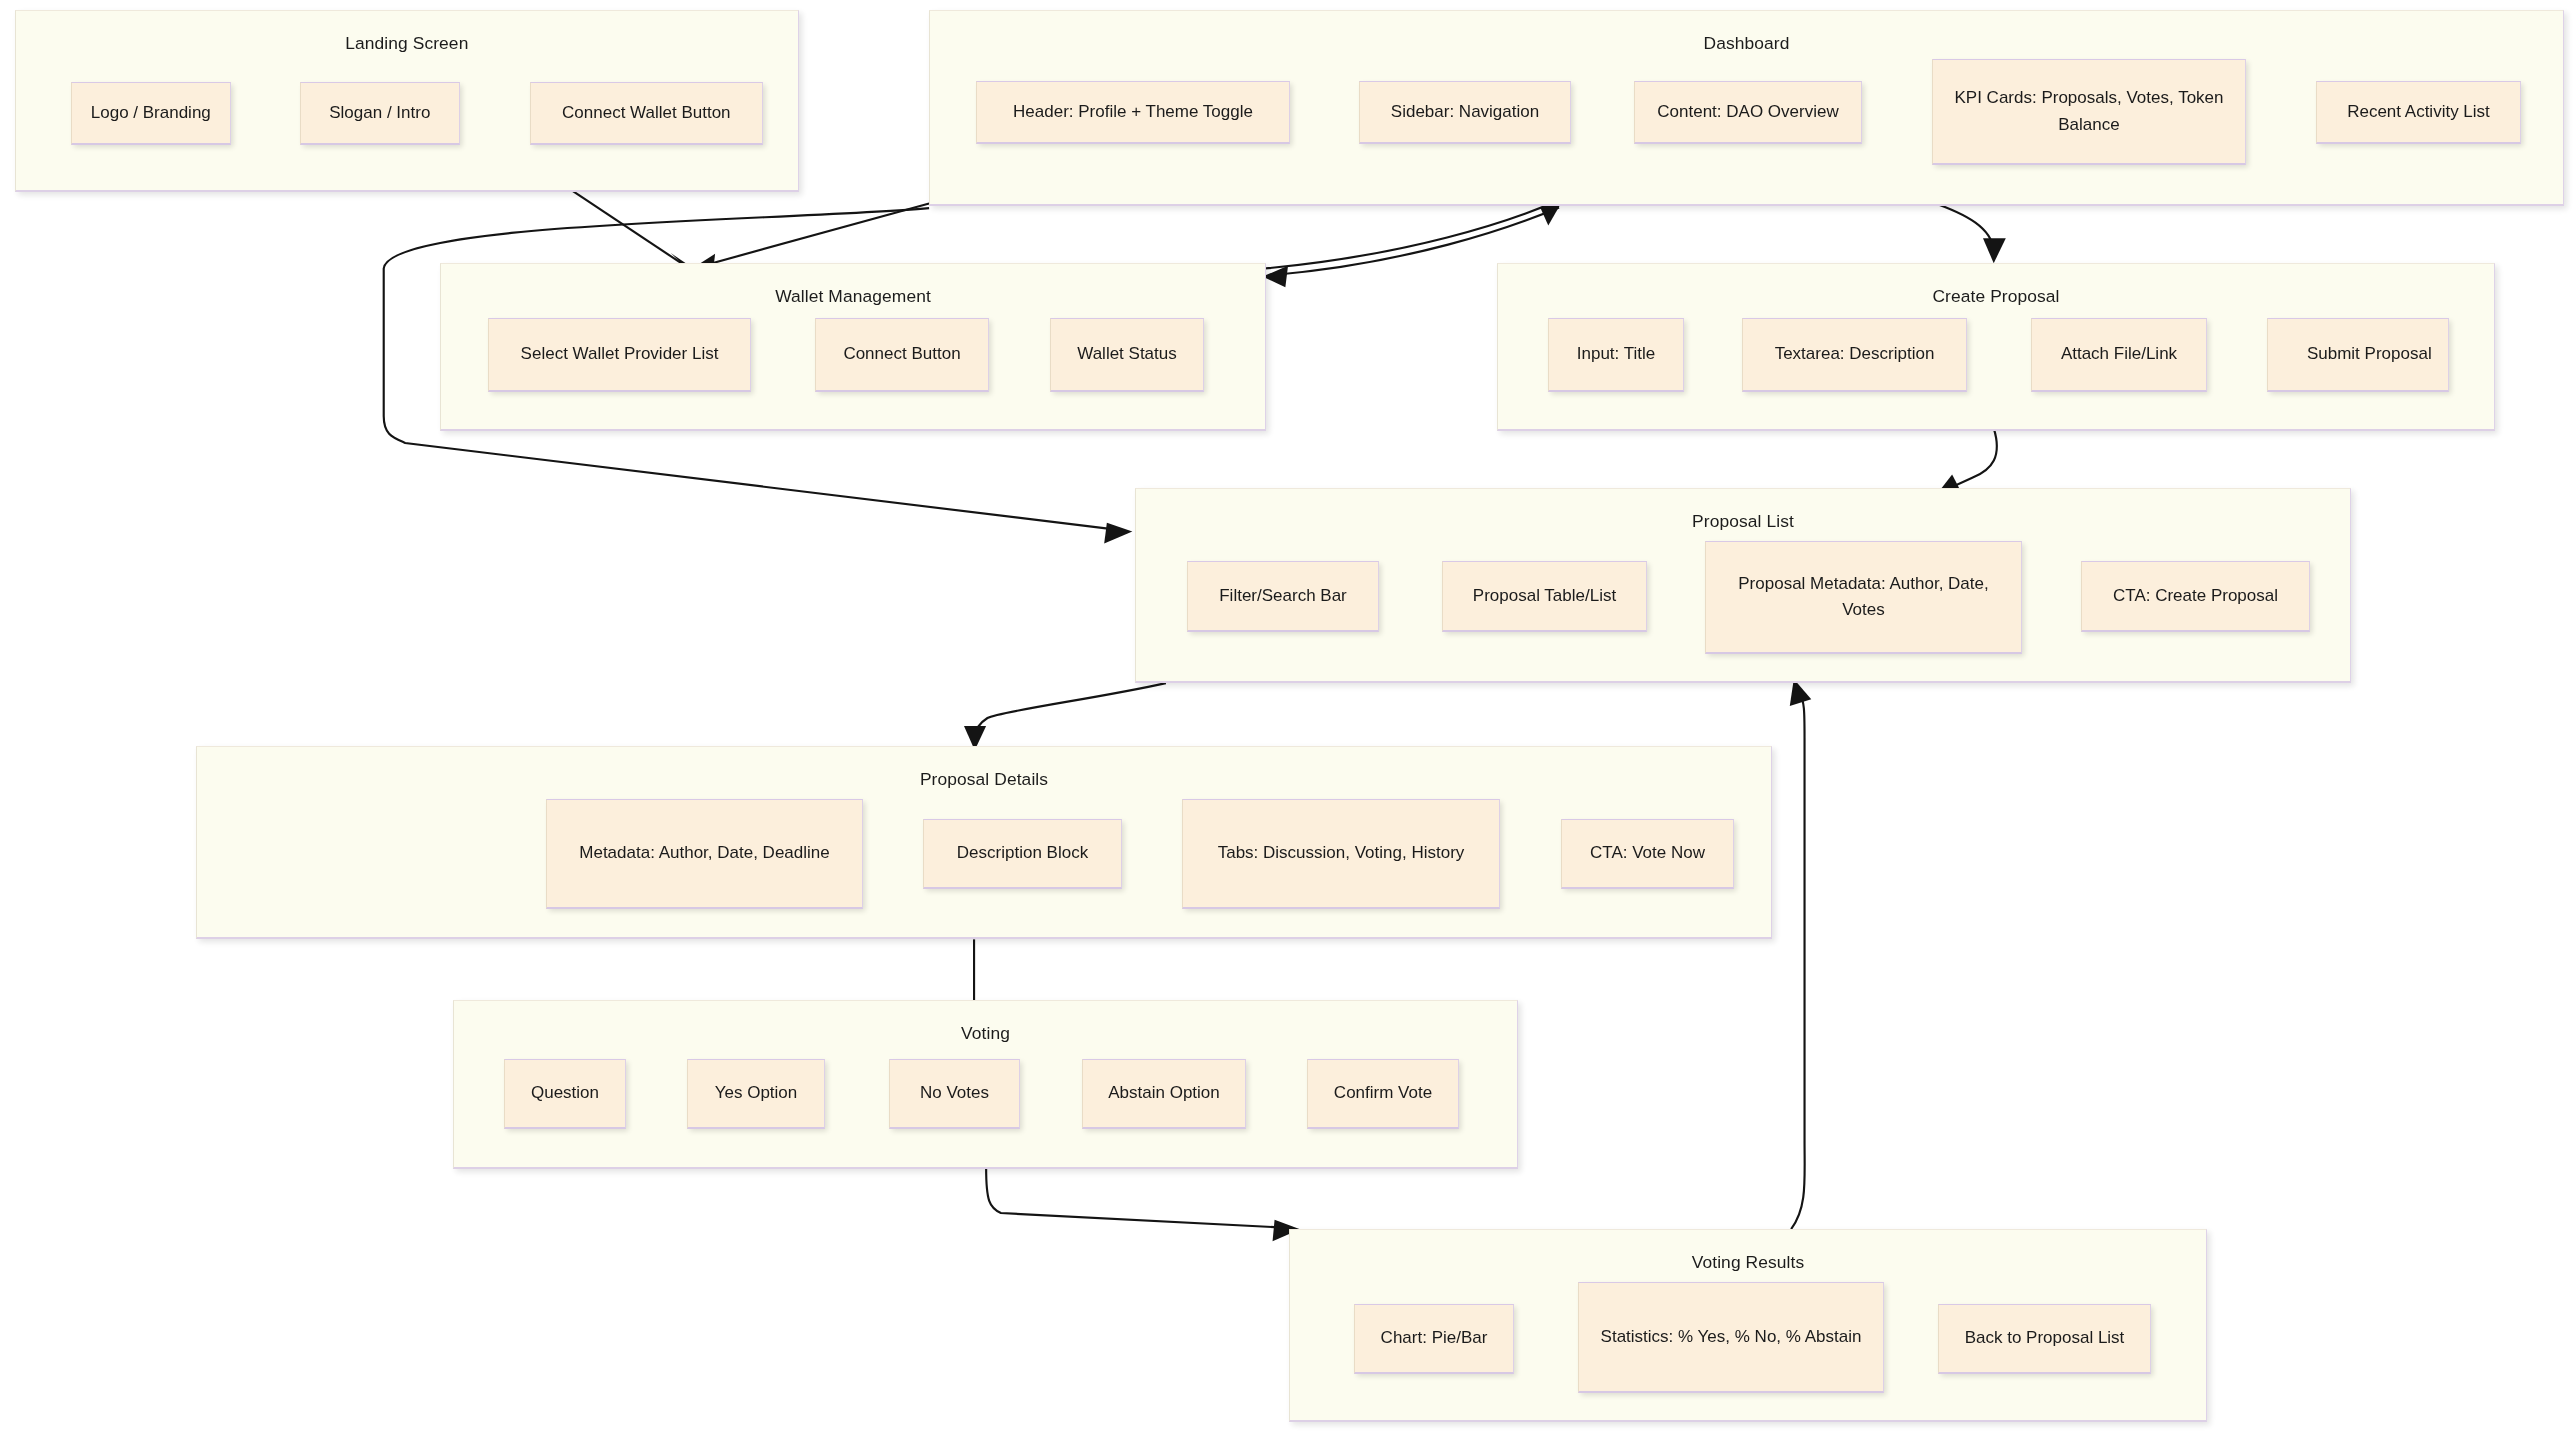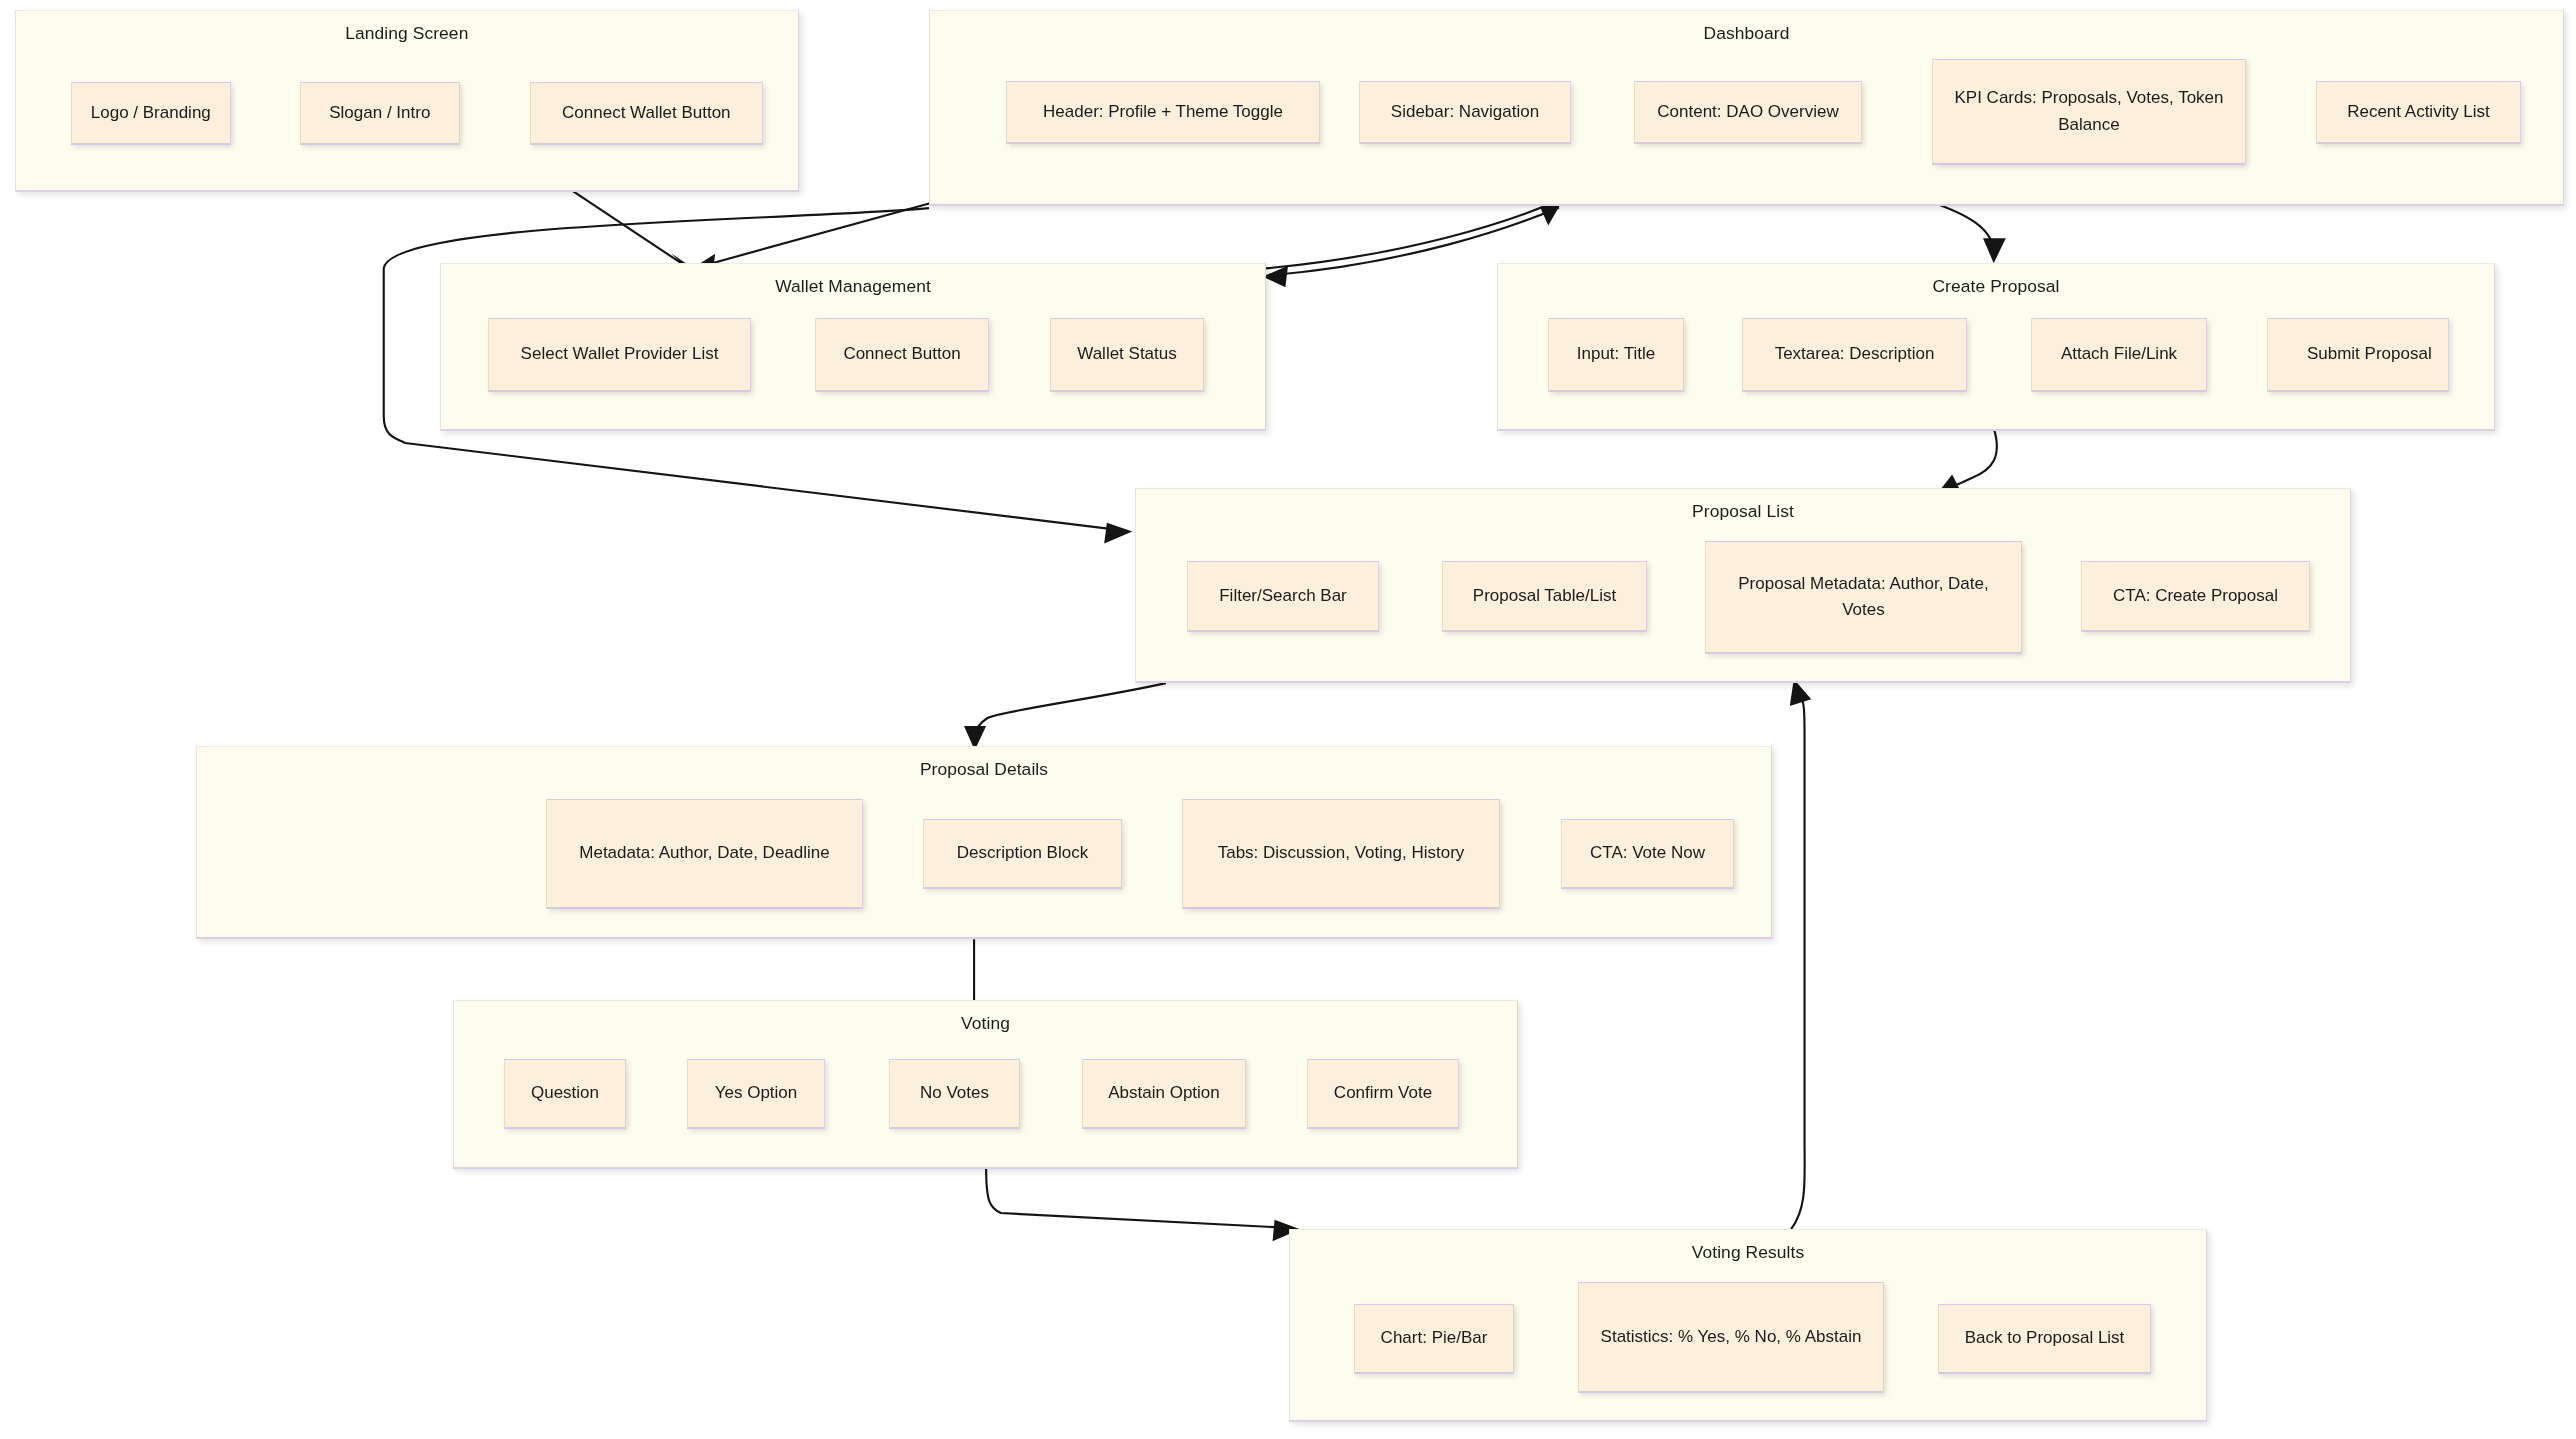--- a/index.html
+++ b/index.html
@@ -25,21 +25,21 @@
     background: #fcfcef;
     border: 0.7px solid #e8e4d4;
     border-top: 1.3px solid #efe9dc;
     border-right: 1.3px solid #ded2e8;
     border-bottom: 2px solid #ddd0e6;
     box-shadow: 3.4px 3.4px 6px rgba(0,0,0,0.11);
     box-sizing: border-box;
   }
   .group-title {
     position: absolute;
-    top: 12px;
+    top: 22px;
     left: 0;
     right: 0;
     text-align: center;
     font-size: 17.4px;
     color: #1c1c1c;
     letter-spacing: 0.1px;
     line-height: 1.2;
   }
   
   .node {
@@ -141,21 +141,21 @@
 
   <div class="group" style="left:14.8px; top:10px; width:784px; height:182px;">
     <div class="group-title">Landing Screen</div>
     <div class="node" style="left:55px; top:71px; width:160px; height:63px;">Logo / Branding</div>
     <div class="node" style="left:284px; top:71px; width:160px; height:63px;">Slogan / Intro</div>
     <div class="node" style="left:514px; top:71px; width:233px; height:63px;">Connect Wallet Button</div>
   </div>
 
   <div class="group" style="left:929px; top:10px; width:1635px; height:196px;">
     <div class="group-title">Dashboard</div>
-    <div class="node" style="left:46px; top:70px; width:314px; height:63px;margin-left:30px;">Header: Profile + Theme Toggle</div>
+    <div class="node" style="left:46px; top:70px; width:314px; height:63px;">Header: Profile + Theme Toggle</div>
     <div class="node" style="left:429px; top:70px; width:212px; height:63px;">Sidebar: Navigation</div>
     <div class="node" style="left:704px; top:70px; width:228px; height:63px;">Content: DAO Overview</div>
     <div class="node" style="left:1002px; top:48px; width:314px; height:106px;">KPI Cards: Proposals, Votes, Token Balance</div>
     <div class="node" style="left:1386px; top:70px; width:205px; height:63px;">Recent Activity List</div>
   </div>
 
   <div class="group" style="left:440px; top:263px; width:826px; height:168px;">
     <div class="group-title">Wallet Management</div>
     <div class="node" style="left:47px; top:54px; width:263px; height:74px;">Select Wallet Provider List</div>
     <div class="node" style="left:374px; top:54px; width:174px; height:74px;">Connect Button</div>

